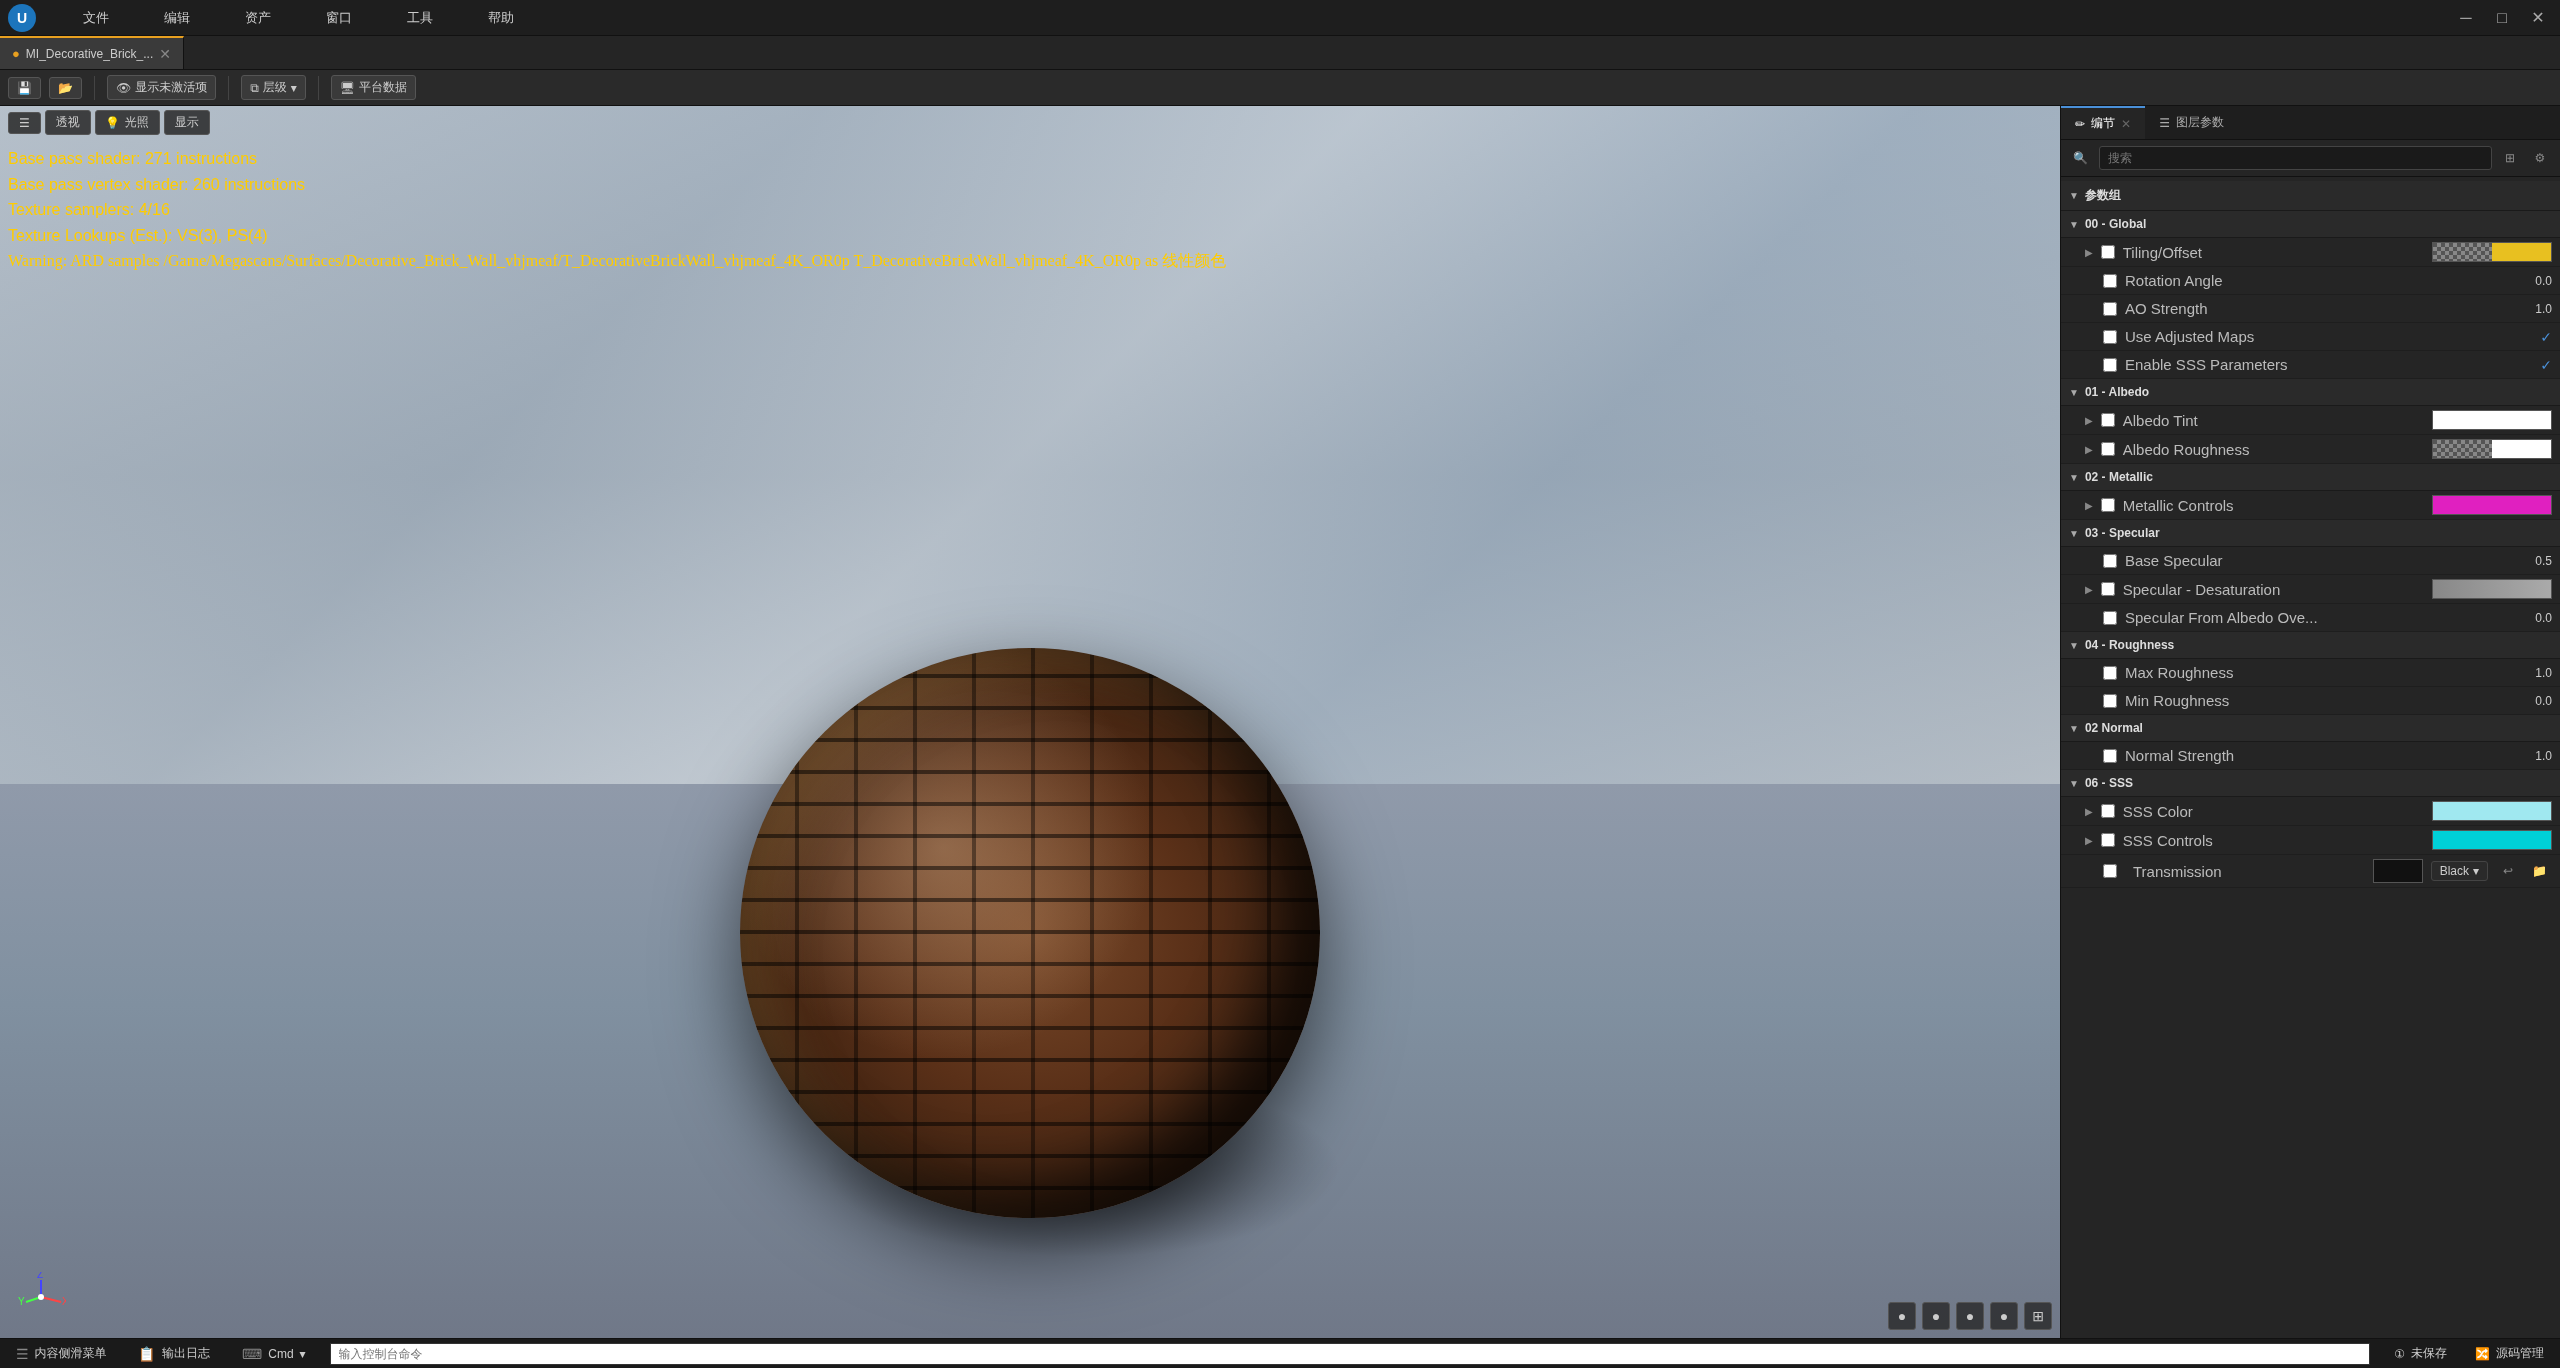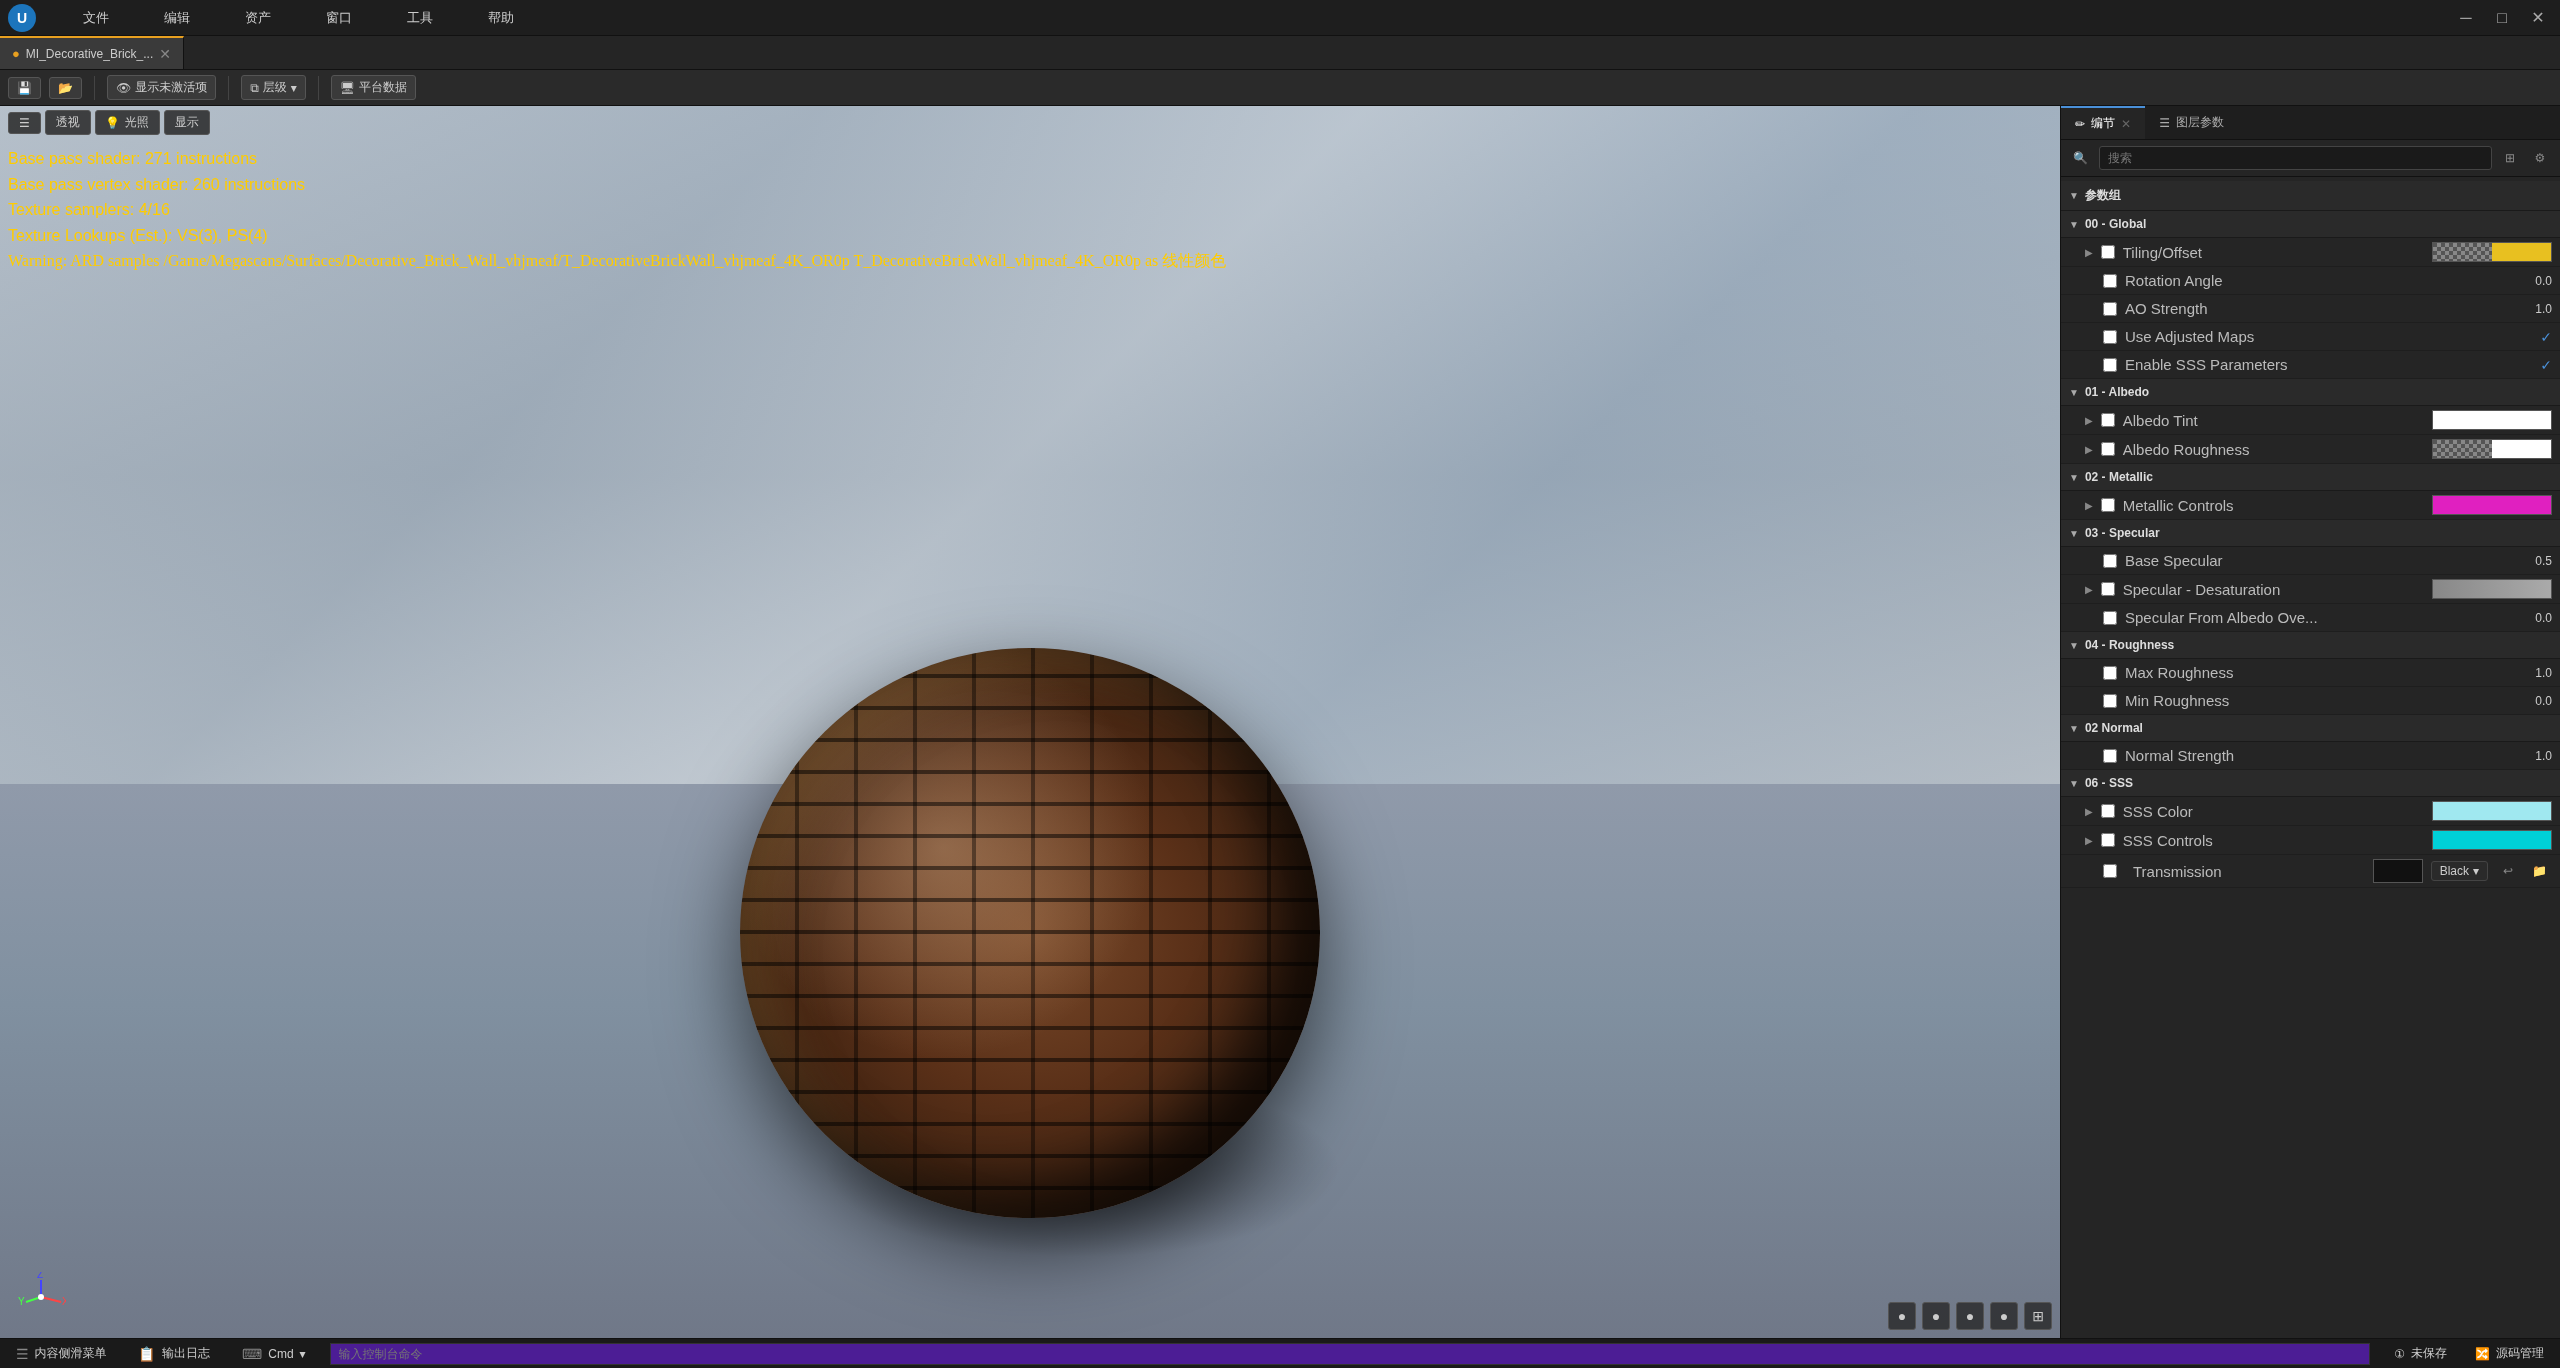--- a/index.html
+++ b/index.html
@@ -771,21 +771,21 @@
   </div>
   <div class="status-item">
     <span class="status-icon">📋</span>
     <span>输出日志</span>
   </div>
   <div class="status-item">
     <span class="status-icon">⌨</span>
     <span>Cmd</span>
     <span>▾</span>
   </div>
-  <input type="text" style="flex: 1 1 0%; background: #4c1d95; border: 1px solid rgb(51, 51, 51); color: rgb(136, 136, 136); padding: 3px 8px; font-size: 12px;" placeholder="输入控制台命令">
+  <input type="text" style="flex: 1 1 0%; background: #ffffff; border: 1px solid rgb(51, 51, 51); color: rgb(136, 136, 136); padding: 3px 8px; font-size: 12px;" placeholder="输入控制台命令">
   <div style="margin-left:auto; display:flex; gap:12px; align-items:center;">
     <div class="status-item">
       <span>①</span>
       <span>未保存</span>
     </div>
     <div class="status-item">
       <span>🔀</span>
       <span>源码管理</span>
     </div>
   </div>

